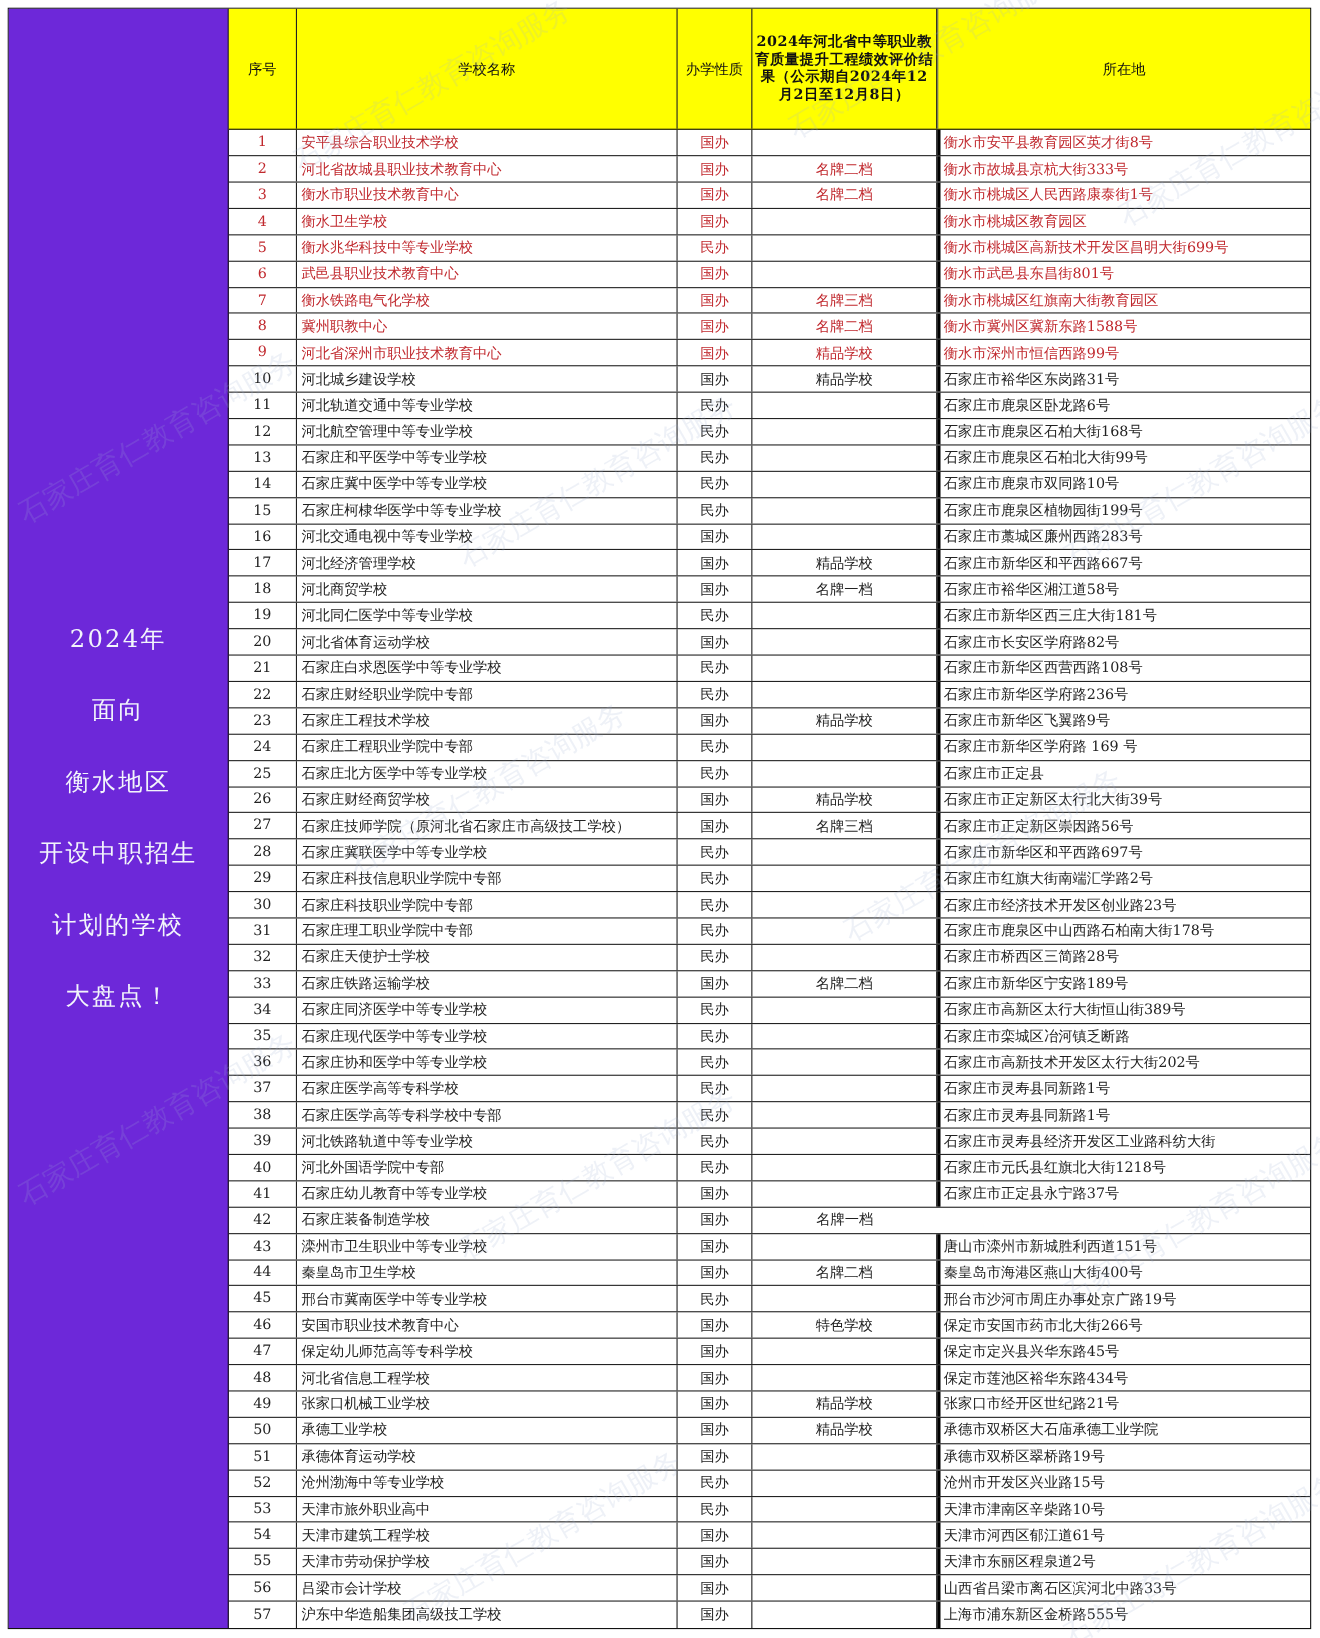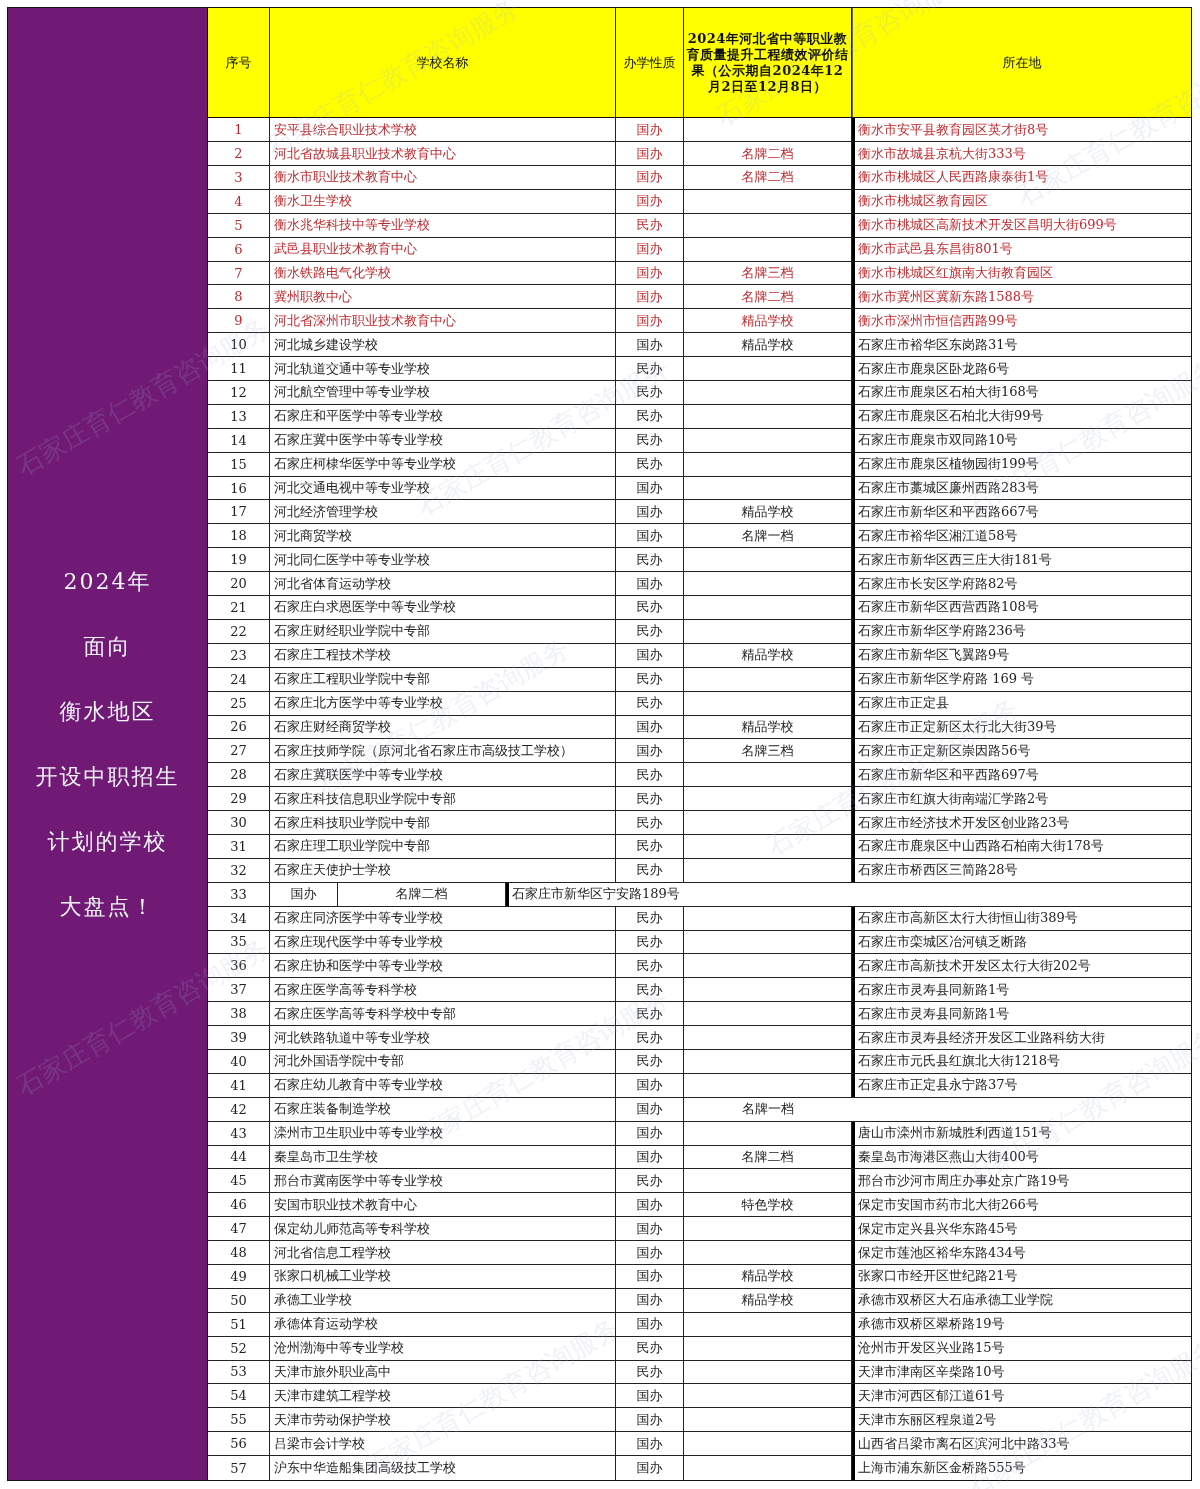--- a/index.html
+++ b/index.html
@@ -1,20 +1,20 @@
 <!DOCTYPE html>
 <html><head>
 <meta charset="utf-8">
 <style>
   html, body { margin: 0; padding: 0; background: #ffffff; }
   body { width: 1200px; height: 1489px; position: relative; overflow: hidden;
          font-family: "DejaVu Serif", "Liberation Serif", serif; }
   .sheet { position: absolute; left: 7px; top: 7px; width: 1185px; height: 1474px;
            border: 1.5px solid #111; box-sizing: border-box; display: flex; }
-  .side { width: 200px; height: 100%; background: #701a75; border-right: 1.5px solid #111;
+  .side { width: 200px; height: 100%; background: #6d28d9; border-right: 1.5px solid #111;
           box-sizing: border-box; display: flex; flex-direction: column; align-items: center;
           justify-content: center; color: #f2f5fb; }
   .side .line { font-size: 22px; line-height: 65px; letter-spacing: 2px; text-align: center; white-space: nowrap; }
   .tbl { flex: 1; display: flex; flex-direction: column; }
   .row { display: flex; box-sizing: border-box; border-bottom: 1px solid #222; }
   .row:last-child { border-bottom: none; }
   .hdr { height: 112px; background: #ffff00; border-bottom: 1.5px solid #111; }
   .drow { height: 23.9px; }
   .cell { box-sizing: border-box; border-right: 1px solid #222; display: flex; align-items: center;
           font-size: 13px; color: #222; overflow: hidden; white-space: nowrap; }
@@ -273,20 +273,21 @@
         </div>
         <div class="row drow">
           <div class="cell c-no">32</div>
           <div class="cell c-name">石家庄天使护士学校</div>
           <div class="cell c-type">民办</div>
           <div class="cell c-rate"></div>
           <div class="cell c-loc">石家庄市桥西区三简路28号</div>
         </div>
         <div class="row drow">
           <div class="cell c-no">33</div>
+          <div class="cell c-name">石家庄铁路运输学校</div>
           <div class="cell c-type">国办</div>
           <div class="cell c-rate">名牌二档</div>
           <div class="cell c-loc">石家庄市新华区宁安路189号</div>
         </div>
         <div class="row drow">
           <div class="cell c-no">34</div>
           <div class="cell c-name">石家庄同济医学中等专业学校</div>
           <div class="cell c-type">民办</div>
           <div class="cell c-rate"></div>
           <div class="cell c-loc">石家庄市高新区太行大街恒山街389号</div>

